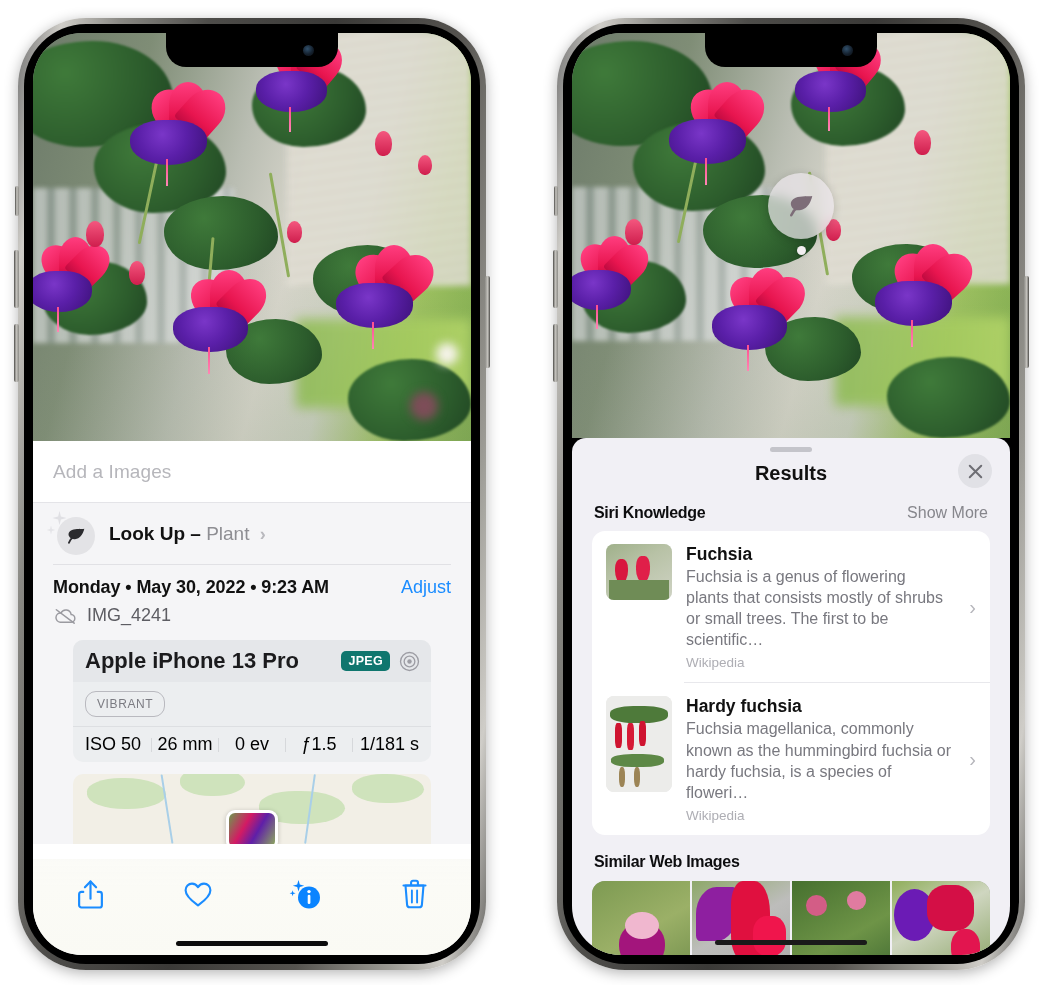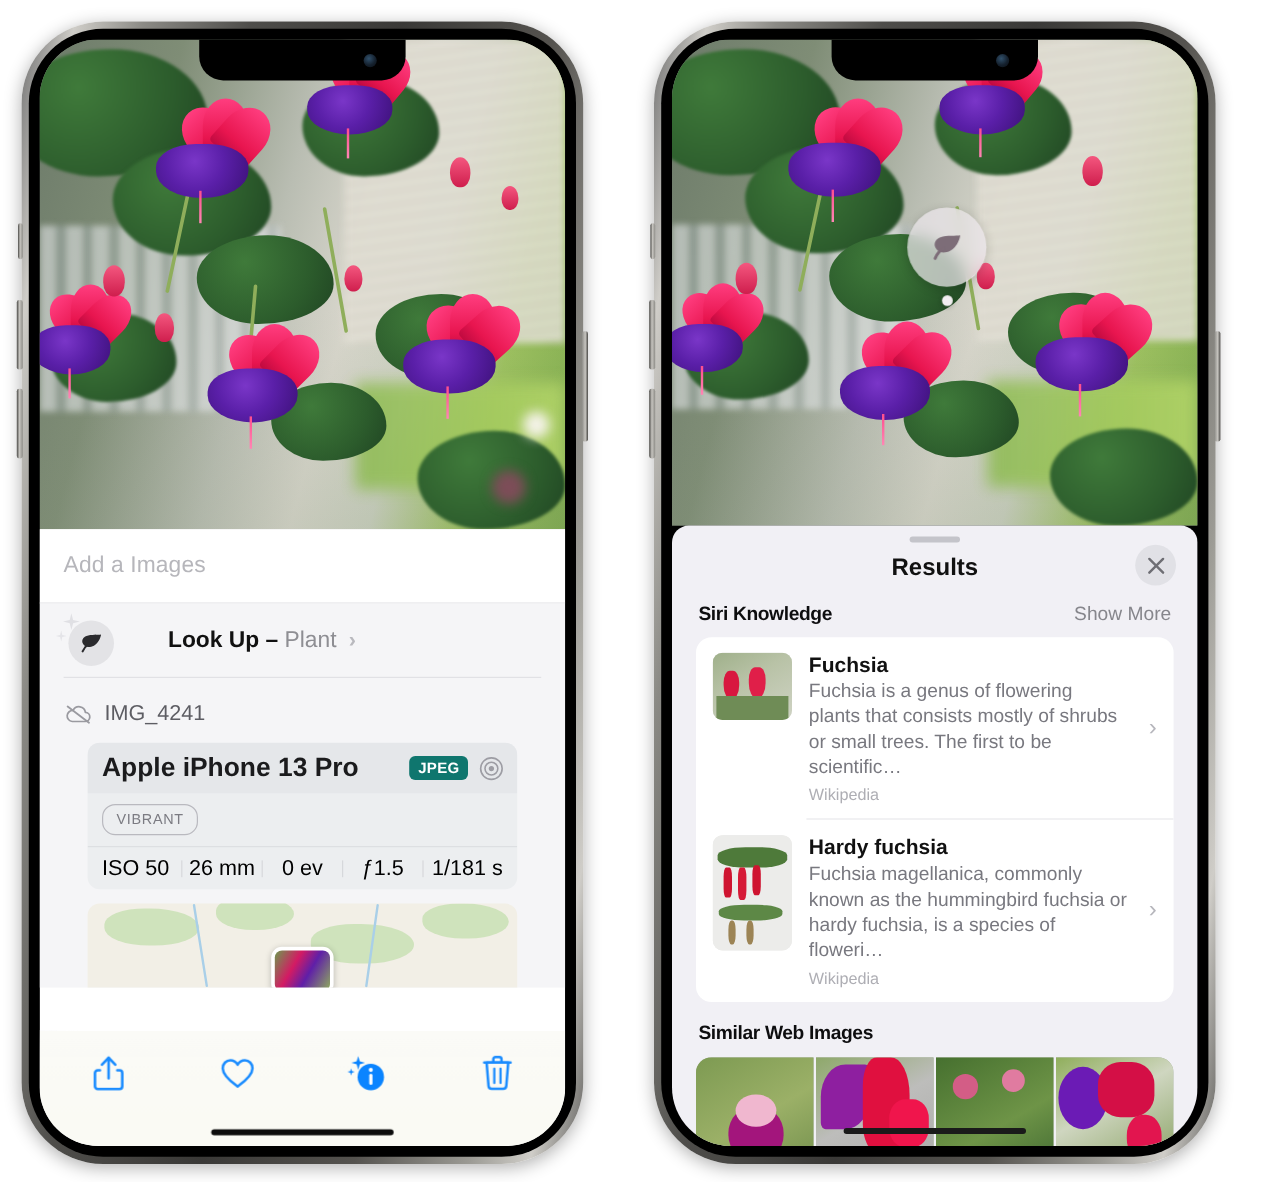--- a/index.html
+++ b/index.html
@@ -7,21 +7,21 @@
     width: 1055px; height: 985px;
     background: #ffffff;
     font-family: "Liberation Sans", sans-serif;
     overflow: hidden;
   }
   .stage { position: relative; width: 1055px; height: 985px; }
 
   
   .phone { position: absolute; top: 18px; width: 468px; height: 952px; }
   .phone.left  { left: 18px; }
-  .phone.right { left: 545px; }
+  .phone.right { left: 557px; }
 
   .frame-outer {
     position: absolute; inset: 0;
     border-radius: 68px;
     background: linear-gradient(100deg,#6e6e6e 0%,#cfcdc8 7%,#8b8a85 16%,#4e4d4a 30%,#3a3937 50%,#55534f 70%,#9b9a94 85%,#cfcdc8 93%,#63625f 100%);
     box-shadow: 0 3px 14px rgba(0,0,0,.30);
   }
   .frame-inner {
     position: absolute; left: 6px; top: 6px; right: 6px; bottom: 6px;
     border-radius: 62px;
@@ -117,21 +117,20 @@
   
   .sheet-l { position:absolute; left:0; right:0; top:408px; bottom:0; background:#ffffff; z-index:20; }
   .caption {
     height: 62px; padding: 0 20px; display:flex; align-items:center;
     background:#fff; border-bottom: 1px solid #e4e4e8;
     font-size: 19px; color:#b6b6bb; letter-spacing:.1px;
   }
   .lookup-row {
     height: 62px; background:#f5f5f7; display:flex; align-items:center; padding: 0 20px;
     position:relative;
-    gap:31px;
   }
   .lookup-ic { position:relative; width:42px; height:42px; flex:0 0 42px; margin-right: 14px; }
   .lookup-circ {
     position:absolute; left:4px; top:4px; width:38px; height:38px;
     border-radius:50%; background:#e3e3e6; display:flex; align-items:center; justify-content:center;
   }
   .spark { position:absolute; }
   .spark.a { left:-2px; top:-3px; }
   .spark.b { left:-7px; top:12px; }
   .lookup-txt { font-size:19px; font-weight:700; color:#111; }
@@ -330,20 +329,24 @@
           </div>
           <div class="lookup-txt">
             <span>Look Up –</span>
             <span class="sub">Plant</span>
             <span class="chev-s">›</span>
           </div>
           <div class="hairline"></div>
         </div>
 
         <div class="meta">
+          <div class="meta-row1">
+            <div class="meta-date">Monday • May 30, 2022 • 9:23 AM</div>
+            <div class="adjust">Adjust</div>
+          </div>
           <div class="meta-row2">
             <svg width="25" height="18" viewBox="0 0 26 18">
               <path d="M7.5 15.5h11a4 4 0 0 0 .4-8 5.6 5.6 0 0 0-10.6-1.6A4.2 4.2 0 0 0 7.5 15.5z" fill="none" stroke="#9a9aa0" stroke-width="1.5"></path>
               <line x1="3.5" y1="2.5" x2="22" y2="16.5" stroke="#9a9aa0" stroke-width="1.6" stroke-linecap="round"></line>
             </svg>
             <div class="fname">IMG_4241</div>
           </div>
 
           <div class="exif">
             <div class="exif-head">

